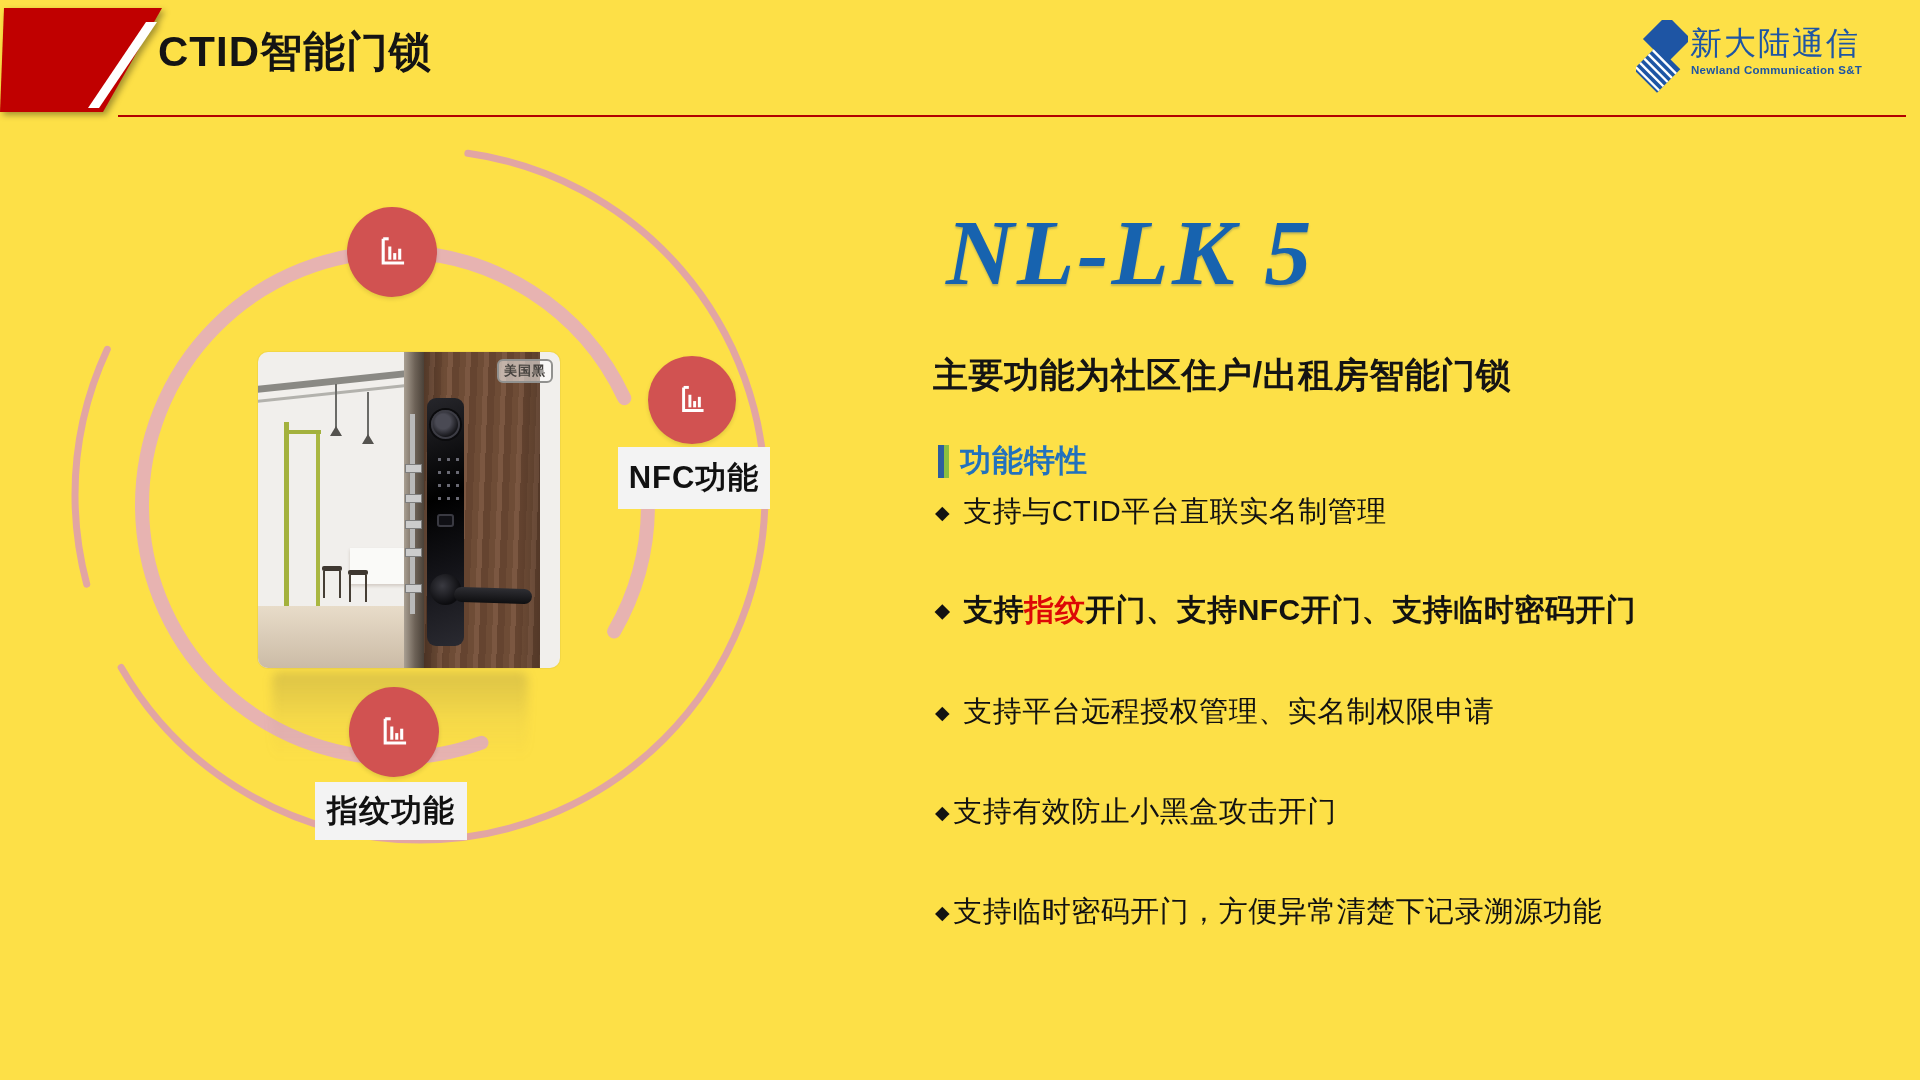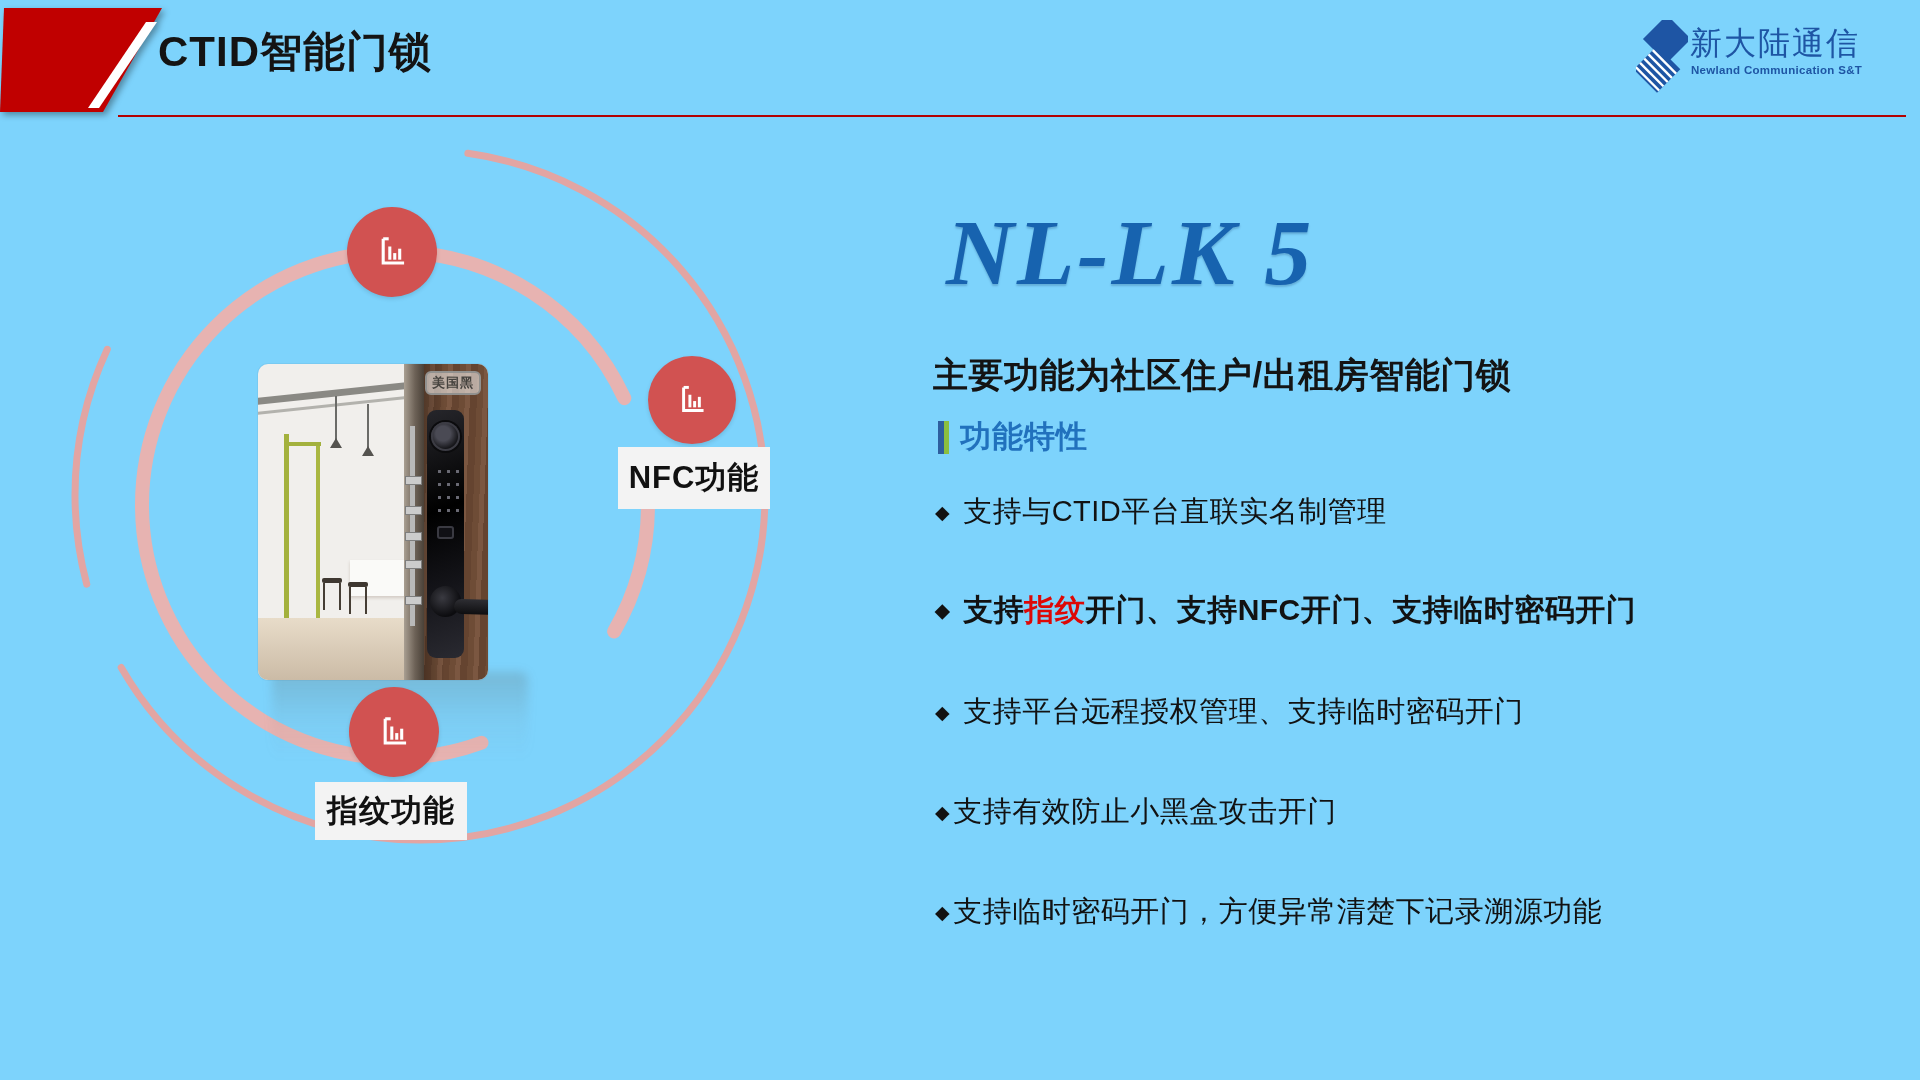--- a/index.html
+++ b/index.html
@@ -1,16 +1,16 @@
 <!DOCTYPE html>
 <html><head>
 <meta charset="utf-8">
 <style>
   html,body{margin:0;padding:0;background:#ffffff;}
-  .slide{position:relative;width:1920px;height:1080px;background:#7dd3fc;overflow:hidden;
+  .slide{position:relative;width:1920px;height:1080px;background:#fde047;overflow:hidden;
          font-family:"Liberation Sans", sans-serif;}
 
   
   .hdr-shape{position:absolute;left:0;top:0;filter:drop-shadow(3px 3px 3px rgba(0,0,0,0.35));}
   .page-title{position:absolute;left:158px;top:24px;font-size:42px;font-weight:800;color:#141414;letter-spacing:1px;}
   .hdr-line{position:absolute;left:118px;top:115px;width:1788px;height:2px;background:#b30000;}
 
   .logo{position:absolute;left:1636px;top:16px;width:280px;height:86px;}
   .logo-icon{position:absolute;left:0;top:4px;}
   .logo-cn{position:absolute;left:54px;top:6px;font-size:32px;font-weight:400;color:#1e55a4;letter-spacing:2px;}
@@ -26,22 +26,22 @@
   .fc-right{left:648px;top:356px;width:88px;height:88px;}
   .fc-bottom{left:349px;top:687px;}
 
   .feat-label{position:absolute;background:#f3f3f3;color:#111;font-weight:800;font-size:31px;
               display:flex;align-items:center;justify-content:center;z-index:3;letter-spacing:1px;}
   .fl-top{left:316px;top:292px;width:152px;height:58px;}
   .fl-right{left:618px;top:447px;width:152px;height:62px;}
   .fl-bottom{left:315px;top:782px;width:152px;height:58px;}
 
   
-  .photo{position:absolute;left:258px;top:352px;width:230px;height:316px;border-radius:10px;
-         overflow:hidden;z-index:2;background:#f1efec;box-shadow:0 0 0 1px rgba(0,0,0,0.04);margin-top:12px;}
+  .photo{position:absolute;left:258px;top:352px;width:302px;height:316px;border-radius:10px;
+         overflow:hidden;z-index:2;background:#f1efec;box-shadow:0 0 0 1px rgba(0,0,0,0.04);}
   .interior{position:absolute;left:0;top:0;width:146px;height:100%;
             background:linear-gradient(180deg,#d8d4cf 0%,#eceae6 16%,#f4f1ec 45%,#ead fcc 0,#e6d9c6 74%,#c9b9a4 100%);}
   .beam{position:absolute;left:-20%;top:26px;width:140%;height:7px;background:#8a8984;transform:rotate(-6deg);}
   .beam2{position:absolute;left:-20%;top:40px;width:140%;height:3px;background:#b3b2ad;transform:rotate(-6deg);}
   .pendant{position:absolute;width:12px;}
   .pendant .wire{position:absolute;left:5px;top:0;width:2px;height:44px;background:#6b6b68;}
   .pendant .shade{position:absolute;left:0;top:42px;width:12px;height:10px;background:#55534f;
                   clip-path:polygon(50% 0,100% 100%,0 100%);}
   .p1{left:72px;top:32px;}
   .p2{left:104px;top:40px;}
@@ -87,21 +87,21 @@
          letter-spacing:1px;}
   .reflection{position:absolute;left:272px;top:672px;width:256px;height:88px;z-index:1;border-radius:8px;
          background:linear-gradient(180deg,rgba(90,80,70,0.20),rgba(120,110,100,0.06) 55%,rgba(120,110,100,0));
          filter:blur(5px);}
 
   
   .model-name{position:absolute;left:946px;top:198px;font-family:"Liberation Serif", serif;
               font-style:italic;font-weight:700;font-size:94px;color:#1763af;letter-spacing:3px;
               text-shadow:0 2px 2px rgba(20,60,110,0.25);}
   .summary{position:absolute;left:933px;top:352px;font-size:35px;font-weight:600;color:#141414;letter-spacing:0.5px;text-align:center;}
-  .section{position:absolute;left:938px;top:416px;display:flex;align-items:center;}
+  .section{position:absolute;left:938px;top:440px;display:flex;align-items:center;}
   .section-bar{width:11px;height:33px;margin-right:11px;
                background:linear-gradient(90deg,#2e5e9e 0 55%,#8cbf3f 55% 100%);}
   .section-title{font-size:31px;font-weight:800;color:#2171bd;letter-spacing:1px;}
 
   .bullet{position:absolute;left:935px;display:flex;align-items:center;font-size:29px;color:#121212;
           white-space:nowrap;letter-spacing:0.5px;}
   .bullet .mk{font-size:19px;line-height:1;}
   .bullet.gap .mk{margin-right:13px;}
   .bullet.nogap .mk{margin-right:3px;}
   .b1{top:492px;}
@@ -243,21 +243,21 @@
     <span>支持与CTID平台直联实名制管理</span>
   </div>
 
   <div class="bullet b2 gap">
     <span class="mk">◆</span>
     <span><span>支持</span><span class="hl-red">指纹</span><span>开门、支持NFC开门、支持临时密码开门</span></span>
   </div>
 
   <div class="bullet b3 gap">
     <span class="mk">◆</span>
-    <span>支持平台远程授权管理、支持临时密码开门</span>
+    <span>支持平台远程授权管理、实名制权限申请</span>
   </div>
 
   <div class="bullet b4 nogap">
     <span class="mk">◆</span>
     <span>支持有效防止小黑盒攻击开门</span>
   </div>
 
   <div class="bullet b5 nogap">
     <span class="mk">◆</span>
     <span>支持临时密码开门，方便异常清楚下记录溯源功能</span>

